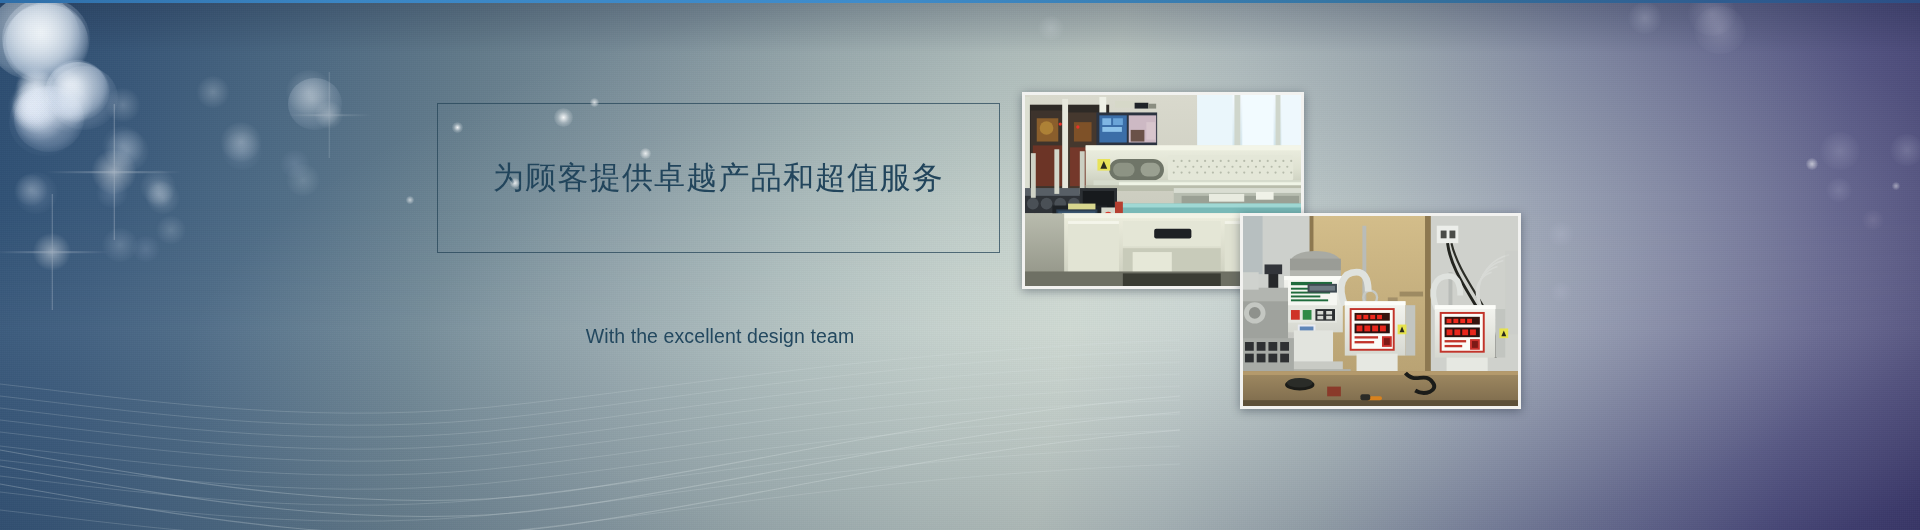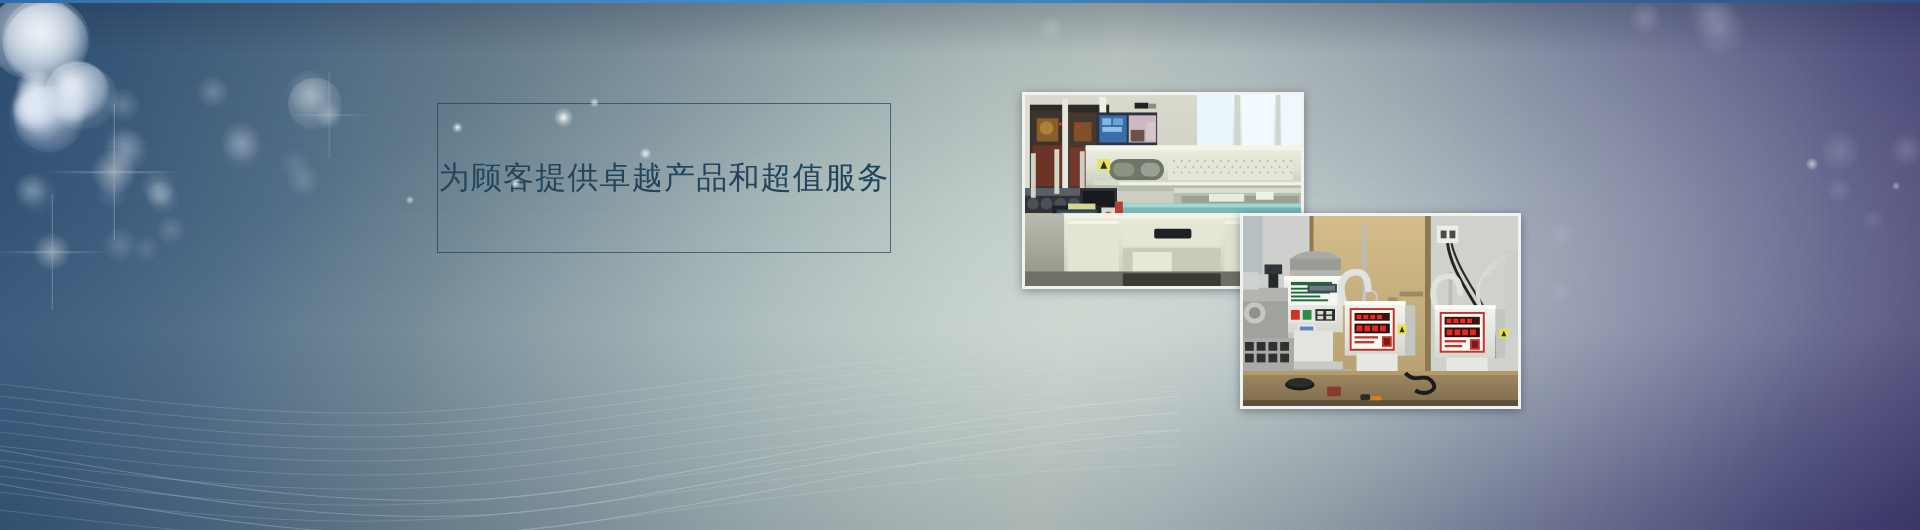--- a/index.html
+++ b/index.html
@@ -100,21 +100,21 @@
   
   .top-rule {
     position:absolute; left:0; top:0; width:100%; height:3px;
     background:linear-gradient(90deg,#2f6ea8 0%, #3b86c4 18%, #3f8ccb 45%, #35739f 72%, #2c4f86 100%);
   }
 
   
   .framed {
     position:absolute;
     left:437px; top:103px;
-    width:454px; height:150px;
+    width:563px; height:150px;
     border:1px solid rgba(34,66,86,.72);
     display:flex; flex-direction:column;
     align-items:center; justify-content:center;
     gap:14px;
   }
   .headline-cn {
     font-size:31px;
     letter-spacing:1.2px;
     color:#22455c;
     font-weight:400;
@@ -475,20 +475,21 @@
 
   <div class="grain"></div>
   <div class="top-rule"></div>
 
   <div class="framed">
     <div class="headline-cn">为顾客提供卓越产品和超值服务</div>
   </div>
 
 
   <div class="paragraph">
+    <span>With the excellent design team</span>
   </div>
 
   <div class="photo" id="photo-1">
     <svg viewBox="0 0 282 197" preserveAspectRatio="none" aria-hidden="true">
       <defs>
         <linearGradient id="wallg" x1="0" y1="0" x2="0" y2="1">
           <stop offset="0" stop-color="#d9d9cd"></stop>
             <stop offset="1" stop-color="#c2c4b6"></stop>
         </linearGradient>
         <linearGradient id="ovenA" x1="0" y1="0" x2="0" y2="1">

